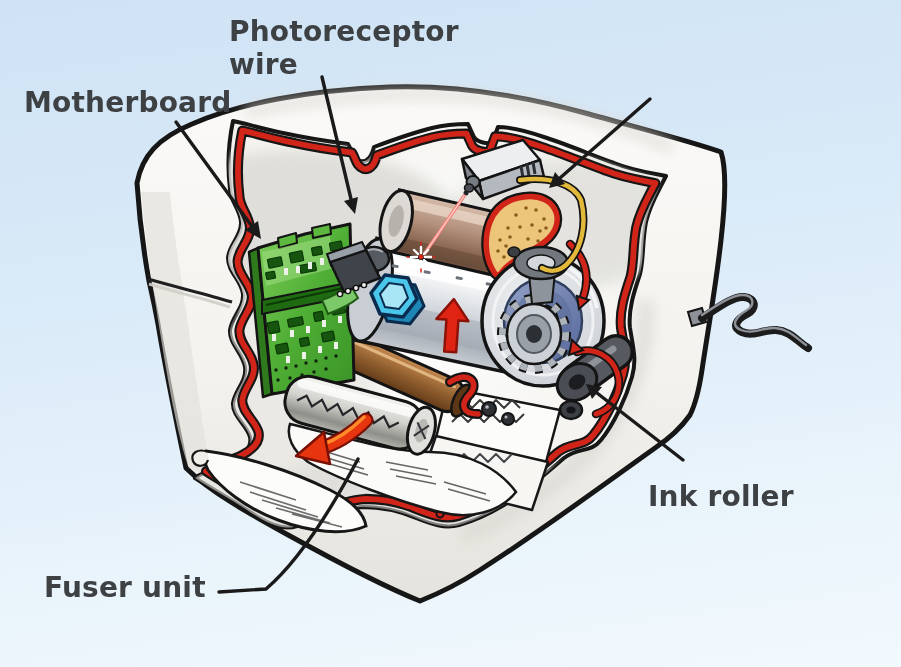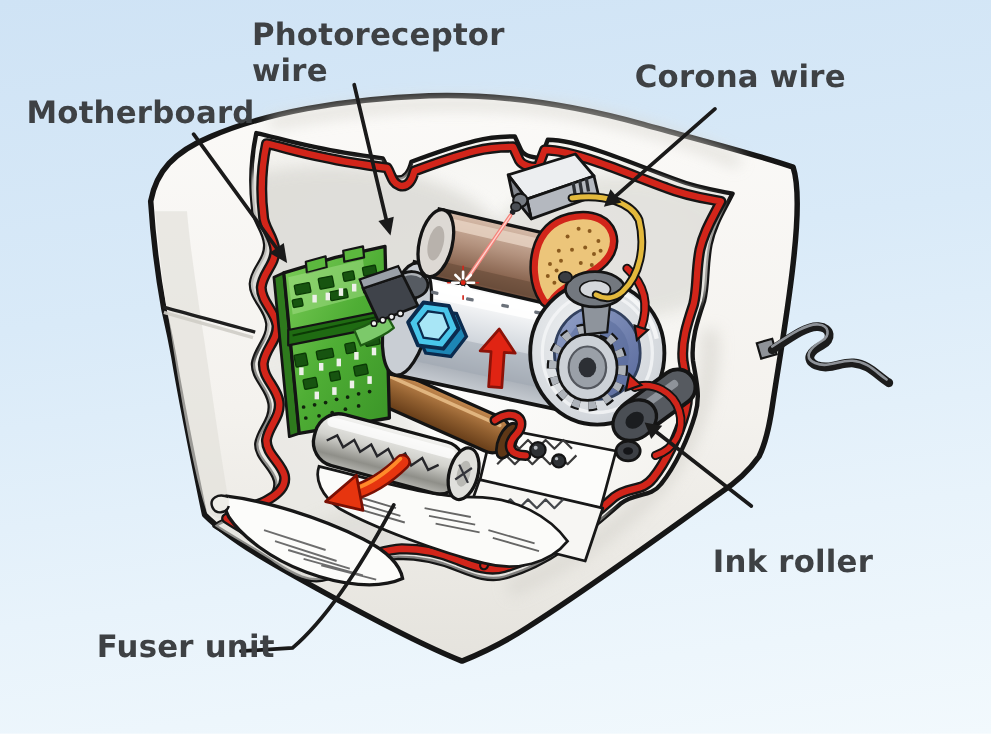--- a/index.html
+++ b/index.html
@@ -20,22 +20,22 @@
   .stage{position:relative;width:901px;height:552px;}
   svg.scene{position:absolute;left:0;top:0;}
   .lbl{
     position:absolute;font-weight:700;font-size:28px;line-height:33px;
     color:var(--label-text);white-space:nowrap;letter-spacing:.2px;
     user-select:none;
   }
   #lbl-photoreceptor{left:229px;top:15px;}
   #lbl-motherboard{left:24px;top:86px;}
   #lbl-corona{left:577px;top:53px;}
-  #lbl-ink{left:648px;top:494px;text-align:right;}
-  #lbl-fuser{left:44px;top:571px;margin-left:44px;}
+  #lbl-ink{left:648px;top:480px;text-align:right;}
+  #lbl-fuser{left:44px;top:571px;}
 </style>
 </head>
 <body>
 
 <div class="stage">
 
 <svg class="scene" width="901" height="667" viewBox="0 0 901 667">
   <defs>
     <linearGradient id="caseGrad" x1="0" y1="0" x2="0" y2="1">
       <stop offset="0" stop-color="#fbfaf8"></stop>
@@ -414,17 +414,16 @@
     <polygon points="586,384 602,387 592,399" fill="var(--leader-line,#1a1a1a)" stroke="none"></polygon>
     <path d="M 219 592 L 266 589 C 300 560 332 508 358 459"></path>
   </g>
 </svg>
 
 <div class="lbl" id="lbl-photoreceptor">
   <div>Photoreceptor</div>
   <div>wire</div>
 </div>
 <div class="lbl" id="lbl-motherboard">Motherboard</div>
-<div class="lbl" id="lbl-corona">Corona wire</div>
 <div class="lbl" id="lbl-ink">Ink roller</div>
 <div class="lbl" id="lbl-fuser">Fuser unit</div>
 
 </div>
 
 </body></html>

